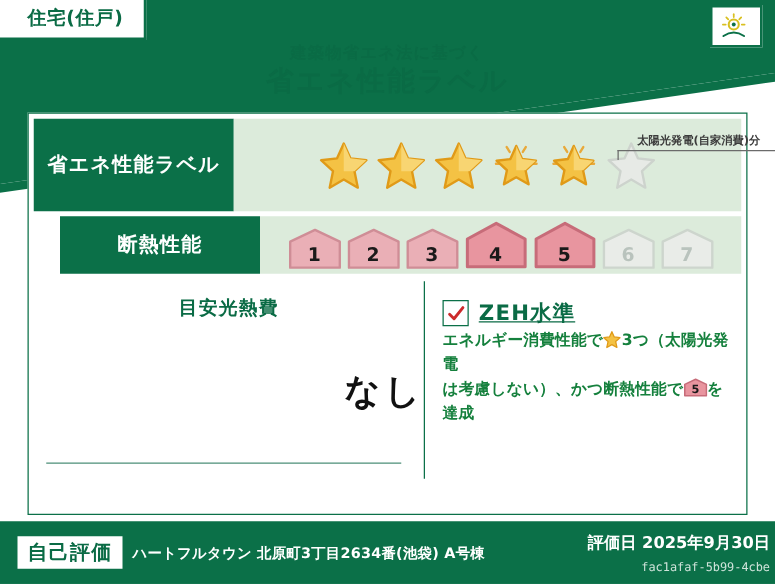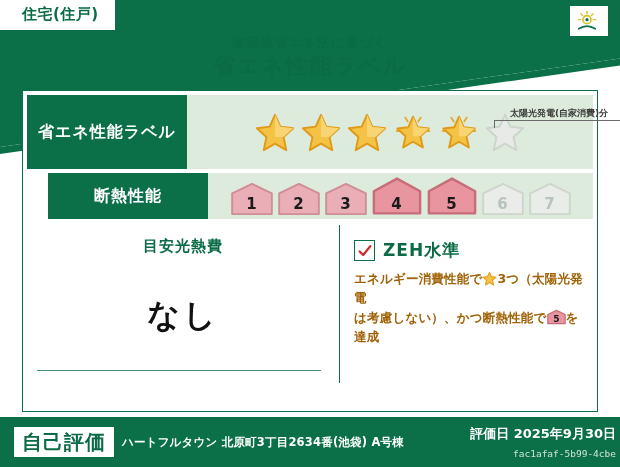--- a/index.html
+++ b/index.html
@@ -114,54 +114,54 @@
   }
   .cost-col{width:312px;position:relative;}
   .cost-head{
     display:flex;align-items:center;gap:8px;
     padding:4px 6px 0 6px;
     flex-direction:column;
   }
   .cost-head .ln{flex:1;height:2px;background:#0a6b45;}
   .cost-head .tx{font-size:15px;font-weight:bold;color:#0a6b45;letter-spacing:1px;white-space:nowrap;}
   .cost-value{
-    text-align:center;font-size:32px;font-weight:bold;color:#111;
+    text-align:right;font-size:28px;font-weight:bold;color:#111;
     margin-top:30px;letter-spacing:3px;
   }
   .cost-rule{
     position:absolute;left:10px;right:18px;bottom:12px;height:1.5px;background:#4c8f78;
   }
 
   .zeh-col{
     flex:1;border-left:1.5px solid #0b7048;
     padding:14px 8px 0 14px;box-sizing:border-box;
   }
   .zeh-title{display:flex;align-items:center;gap:8px;}
   .chk{
     width:19px;height:19px;border:1.5px solid #0b7048;background:#fff;
     display:flex;align-items:center;justify-content:center;
   }
   .chk svg{display:block;}
-  .zeh-title .tx{font-size:17px;font-weight:bold;color:#0a6b45;letter-spacing:1px;}
+  .zeh-title .tx{font-size:17px;font-weight:bold;color:#0a6b45;letter-spacing:1px;text-decoration:underline;}
   .zeh-desc{
-    margin-top:7px;font-size:12.5px;font-weight:bold;color:#a16207;
+    font-size:12.5px;font-weight:bold;color:#15803d;
     line-height:1.55;letter-spacing:0.2px;
   }
   .inline-star{display:inline-block;vertical-align:-3px;width:15px;height:15px;}
   .inline-house{display:inline-block;vertical-align:-3px;width:19px;height:16px;}
 
   
   .footer{
     position:absolute;left:0;right:0;bottom:0;height:50px;
     background:#0b7048;color:#fff;
     display:flex;align-items:center;
   }
   .self-eval{
     margin-left:14px;background:#fff;color:#0a6b45;
-    font-size:20px;font-weight:bold;letter-spacing:1px;
+    font-size:16px;font-weight:bold;letter-spacing:1px;
     padding:4px 8px;line-height:1.1;
   }
   .prop-name{
     margin-left:8px;font-size:11.5px;font-weight:bold;color:#fff;letter-spacing:0.2px;
   }
   .footer-right{
     margin-left:auto;margin-right:4px;text-align:right;
   }
   .eval-date{font-size:13px;font-weight:bold;color:#fff;line-height:1.2;}
   .eval-id{font-size:9.5px;color:#cfe3da;line-height:1.3;font-family:"DejaVu Sans Mono","Liberation Mono",monospace;}

